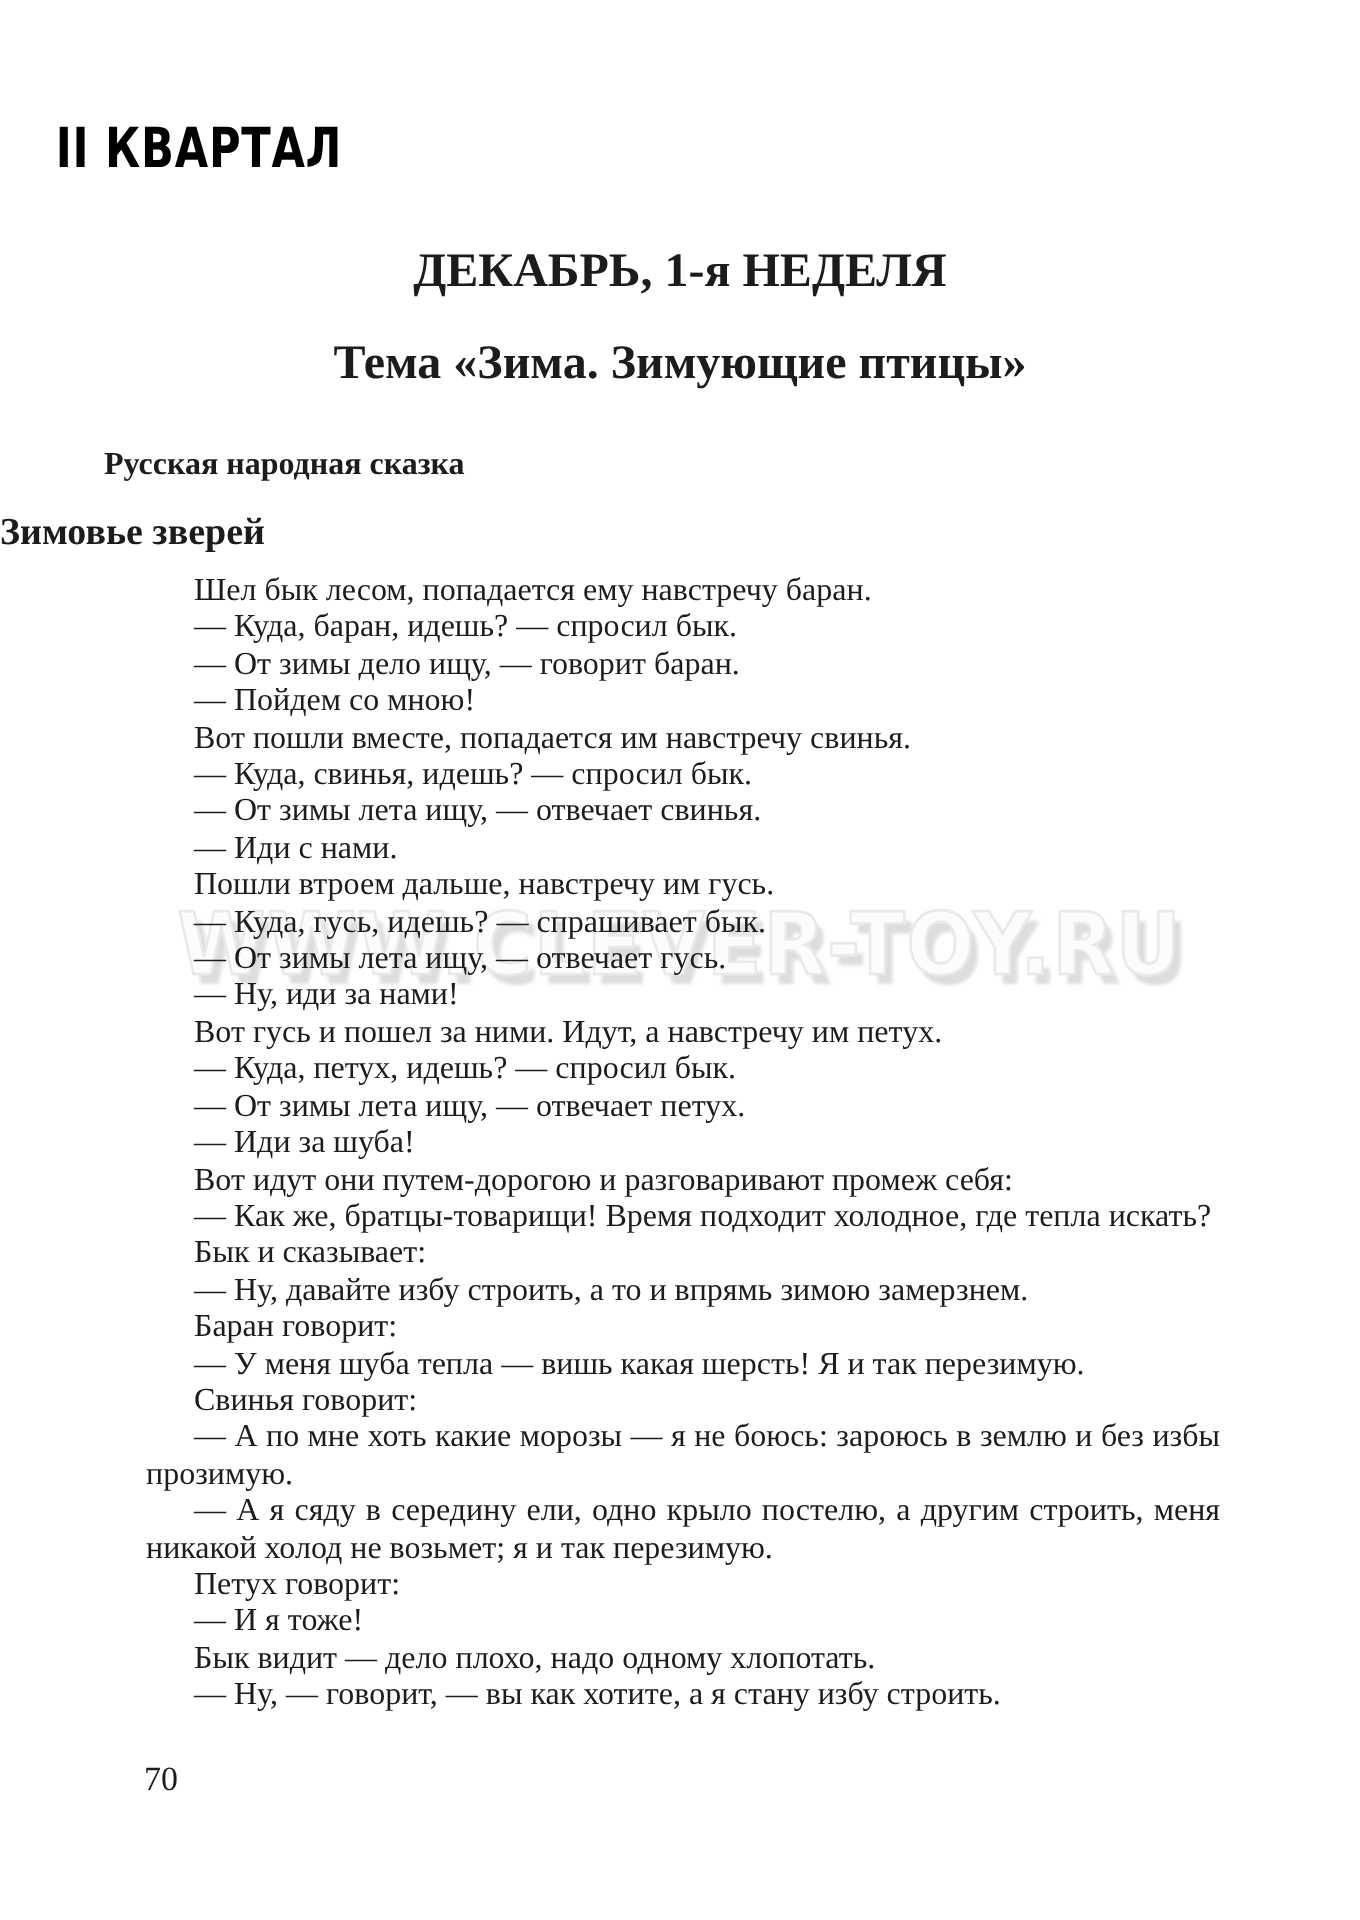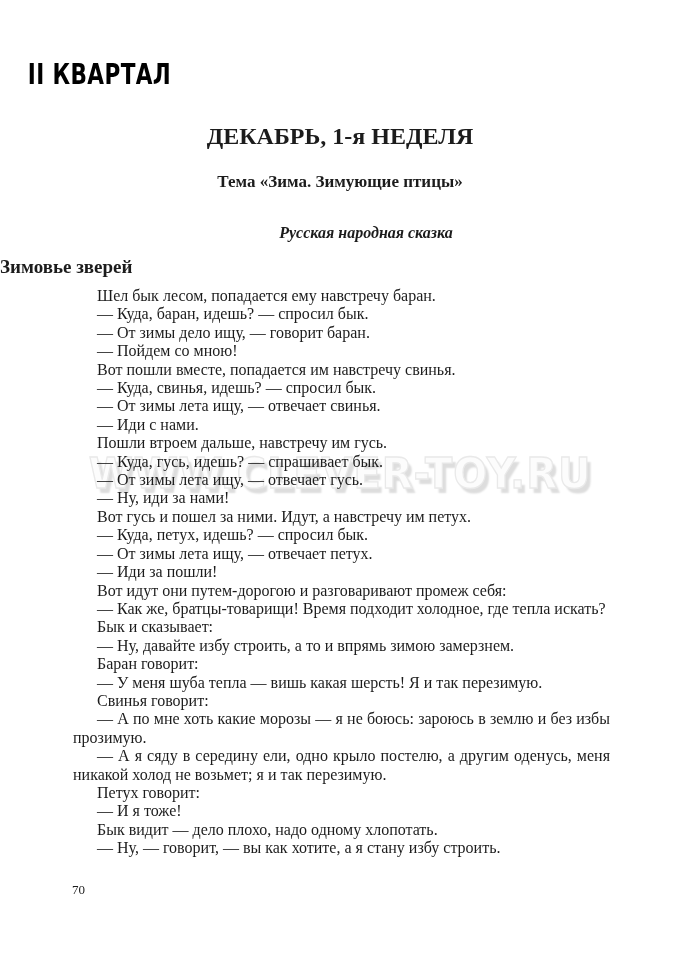--- a/index.html
+++ b/index.html
@@ -56,30 +56,28 @@
     margin-top: 38px;
     text-align: center;
     font-weight: bold;
     font-size: 24px;
     line-height: 20px;
   }
   .theme-heading {
     margin-top: 26px;
     text-align: center;
     font-weight: bold;
-    font-size: 17px;
+    font-size: 24px;
     line-height: 20px;
   }
   .genre-label {
     margin: 32px 0 0 52px;
     font-weight: bold;
-    font-style: italic;
     font-size: 16px;
     line-height: 17px;
-    text-align: center;
   }
   .story-title {
     margin-top: 16px;
     text-align: left;
     font-weight: bold;
     font-size: 19px;
     line-height: 20px;
   }
   .story {
     margin: 10px 0 0 73px;
@@ -90,21 +88,21 @@
   }
   .story p {
     margin: 0;
     padding: 0;
     text-indent: 24px;
   }
   .page-number {
     position: absolute;
     left: 72px;
     top: 883px;
-    font-size: 13px;
+    font-size: 17px;
     line-height: 14px;
     z-index: 1;
   }
 </style>
 </head>
 <body>
 
 <div class="page">
 
   <div class="watermark">WWW.CLEVER-TOY.RU</div>
@@ -130,30 +128,30 @@
       <p>— Куда, свинья, идешь? — спросил бык.</p>
       <p>— От зимы лета ищу, — отвечает свинья.</p>
       <p>— Иди с нами.</p>
       <p>Пошли втроем дальше, навстречу им гусь.</p>
       <p>— Куда, гусь, идешь? — спрашивает бык.</p>
       <p>— От зимы лета ищу, — отвечает гусь.</p>
       <p>— Ну, иди за нами!</p>
       <p>Вот гусь и пошел за ними. Идут, а навстречу им петух.</p>
       <p>— Куда, петух, идешь? — спросил бык.</p>
       <p>— От зимы лета ищу, — отвечает петух.</p>
-      <p>— Иди за пошли!</p>
+      <p>— Иди за шуба!</p>
       <p>Вот идут они путем-дорогою и разговаривают промеж себя:</p>
       <p>— Как же, братцы-товарищи! Время подходит холодное, где тепла искать?</p>
       <p>Бык и сказывает:</p>
       <p>— Ну, давайте избу строить, а то и впрямь зимою замерзнем.</p>
       <p>Баран говорит:</p>
       <p>— У меня шуба тепла — вишь какая шерсть! Я и так перезимую.</p>
       <p>Свинья говорит:</p>
       <p>— А по мне хоть какие морозы — я не боюсь: зароюсь в землю и без избы прозимую.</p>
-      <p>— А я сяду в середину ели, одно крыло постелю, а другим оденусь, меня никакой холод не возьмет; я и так перезимую.</p>
+      <p>— А я сяду в середину ели, одно крыло постелю, а другим строить, меня никакой холод не возьмет; я и так перезимую.</p>
       <p>Петух говорит:</p>
       <p>— И я тоже!</p>
       <p>Бык видит — дело плохо, надо одному хлопотать.</p>
       <p>— Ну, — говорит, — вы как хотите, а я стану избу строить.</p>
     </div>
 
   <div class="page-number">70</div>
 
 </div>
 

